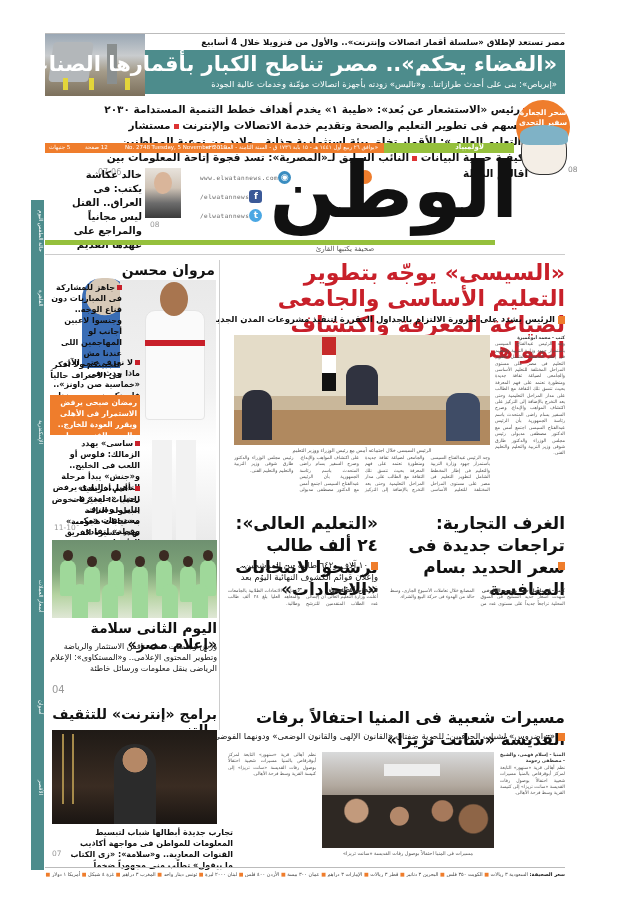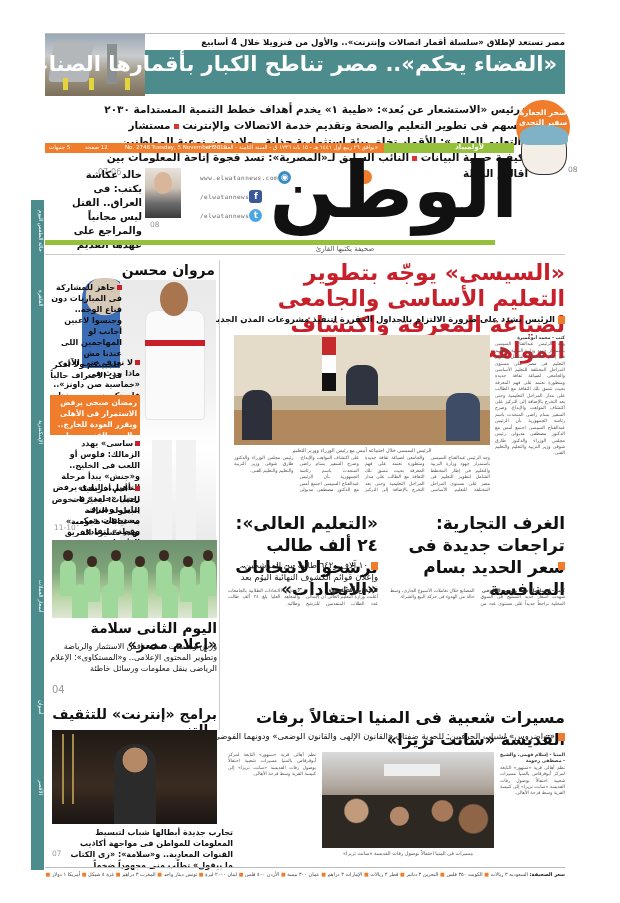--- a/index.html
+++ b/index.html
@@ -126,20 +126,21 @@
 <div class="top-photo">
   <div class="cargo"></div>
   <div class="tower"></div>
   <div class="worker" style="left:18px"></div>
   <div class="worker" style="left:44px"></div>
   <div class="worker" style="left:80px"></div>
 </div>
 <div class="top-kicker">مصر تستعد لإطلاق «سلسلة أقمار اتصالات وإنترنت».. والأول من فنزويلا خلال 4 أسابيع</div>
 <div class="top-banner">
   <div class="hl">«الفضاء يحكم».. مصر تناطح الكبار بأقمارها الصناعية</div>
+  <div class="sub">«إيرباص»: بنى على أحدث طرازاتنا.. و«تاليس» زودته بأجهزة اتصالات مؤمّنة وخدمات عالية الجودة</div>
 </div>
 
 <div class="summary">
   <span class="sq"></span><span>رئيس «الاستشعار عن بُعد»: «طيبة ١» يخدم أهداف خطط التنمية المستدامة ٢٠٣٠ ويسهم فى تطوير التعليم والصحة وتقديم خدمة الاتصالات والإنترنت</span>
   <span class="sq"></span><span>مستشار «التعليم العالى»: الأقمار تخلق بيئة استثمارية جذابة.. ولابد من توعية المواطنين بكيفية حماية البيانات</span>
   <span class="sq"></span><span>النائب السابق لـ«المصرية»: تسد فجوة إتاحة المعلومات بين أقاليم الدولة</span>
   <span class="pg">07-06</span>
 </div>
 
 <div class="columnist-circle">

